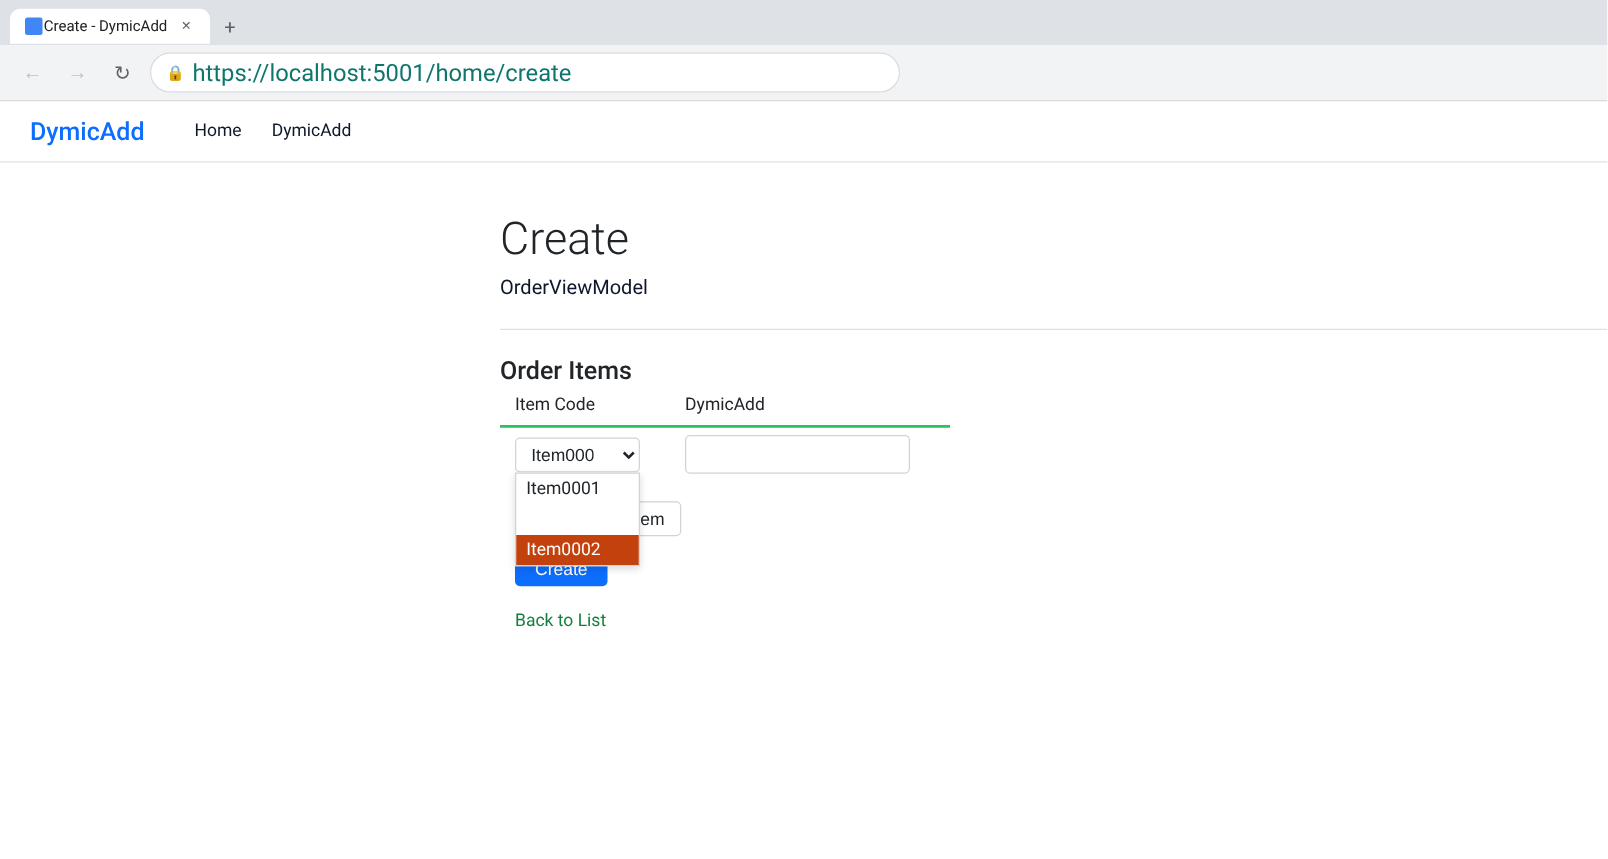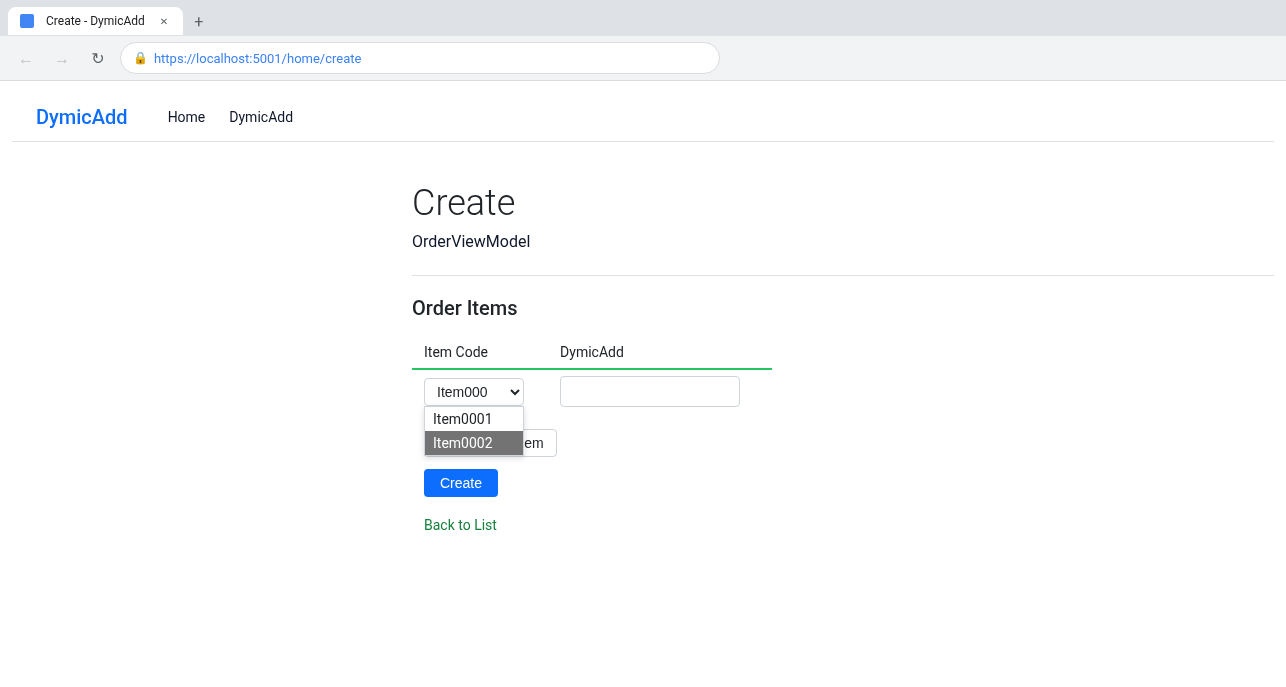--- a/index.html
+++ b/index.html
@@ -31,21 +31,21 @@
 
     .browser-tab {
       display: flex;
       align-items: center;
       background: #fff;
       border-radius: 8px 8px 0 0;
       padding: 0 12px;
       height: 28px;
       font-size: 12px;
       color: #202124;
-      gap: 12px;
+      gap: 1px;
       min-width: 160px;
     }
 
     .tab-favicon {
       width: 14px;
       height: 14px;
       background: #4285f4;
       border-radius: 2px;
       display: inline-block;
     }
@@ -114,27 +114,27 @@
       gap: 6px;
       max-width: 600px;
     }
 
     .lock-icon {
       color: #5f6368;
       font-size: 12px;
     }
 
     .url-text {
-      font-size: 13px;
-      color: #3b82f6;
+      font-size: 19px;
+      color: #0f766e;
     }
 
     
     .page-content {
-      padding: 12px;
+      padding: 0;
     }
 
     
     .navbar {
       display: flex;
       align-items: center;
       padding: 12px 24px;
       border-bottom: 1px solid #dee2e6;
       gap: 24px;
     }
@@ -173,21 +173,20 @@
 
     .section-divider {
       border: none;
       border-top: 1px solid #dee2e6;
       margin-bottom: 20px;
     }
 
     .section-title {
       font-size: 20px;
       font-weight: 500;
-      margin-bottom: 16px;
       color: #212529;
     }
 
     
     .items-table {
       border-collapse: collapse;
       width: 360px;
       margin-bottom: 16px;
     }
 
@@ -244,22 +243,23 @@
 
     .dropdown-option {
       padding: 4px 8px;
       font-size: 14px;
       color: #212529;
       cursor: pointer;
       white-space: nowrap;
     }
 
     .dropdown-option:hover, .dropdown-option.highlighted {
-      background: #737373;
+      background: #c2410c;
       color: #fff;
+      margin-top: 25px;
     }
 
     
     .buttons-row {
       display: flex;
       align-items: center;
       gap: 12px;
       margin-bottom: 20px;
       padding-left: 12px;
     }

